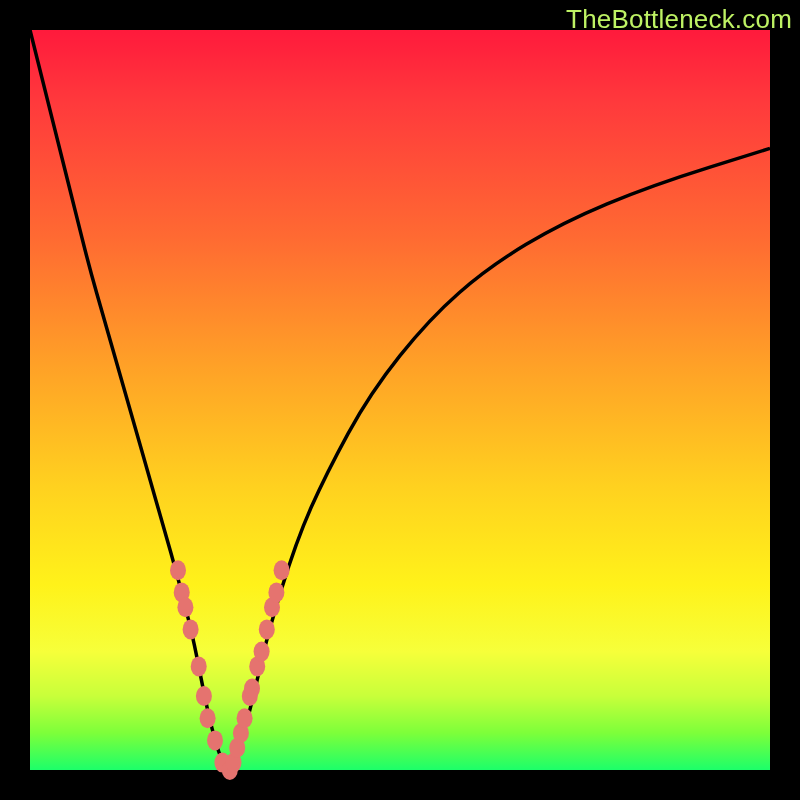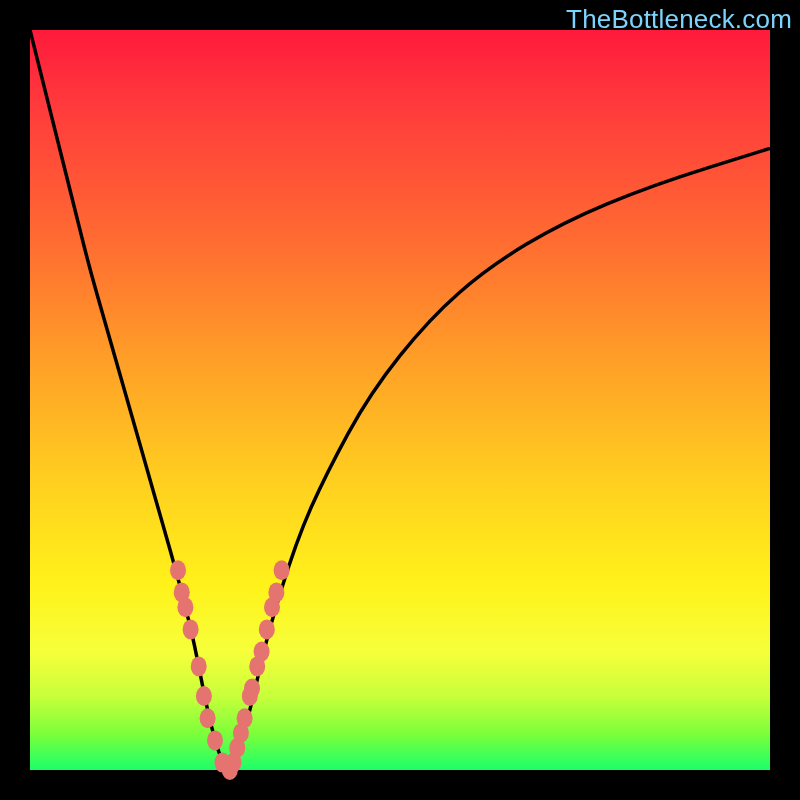--- a/index.html
+++ b/index.html
@@ -35,21 +35,21 @@
       #fff21a 75%,
       #f6ff3a 84%,
       #c8ff3a 90%,
       #7dff3a 95%,
       #1cff6a 100%);
   }
   .watermark {
     position: absolute;
     top: 4px;
     right: 8px;
-    color: #7dd3fc;
+    color: #bef264;
     font-size: 26px;
     font-weight: 500;
     letter-spacing: 0.2px;
     user-select: none;
   }
   svg.curve {
     position: absolute;
     left: 30px;
     top: 30px;
     width: 740px;

